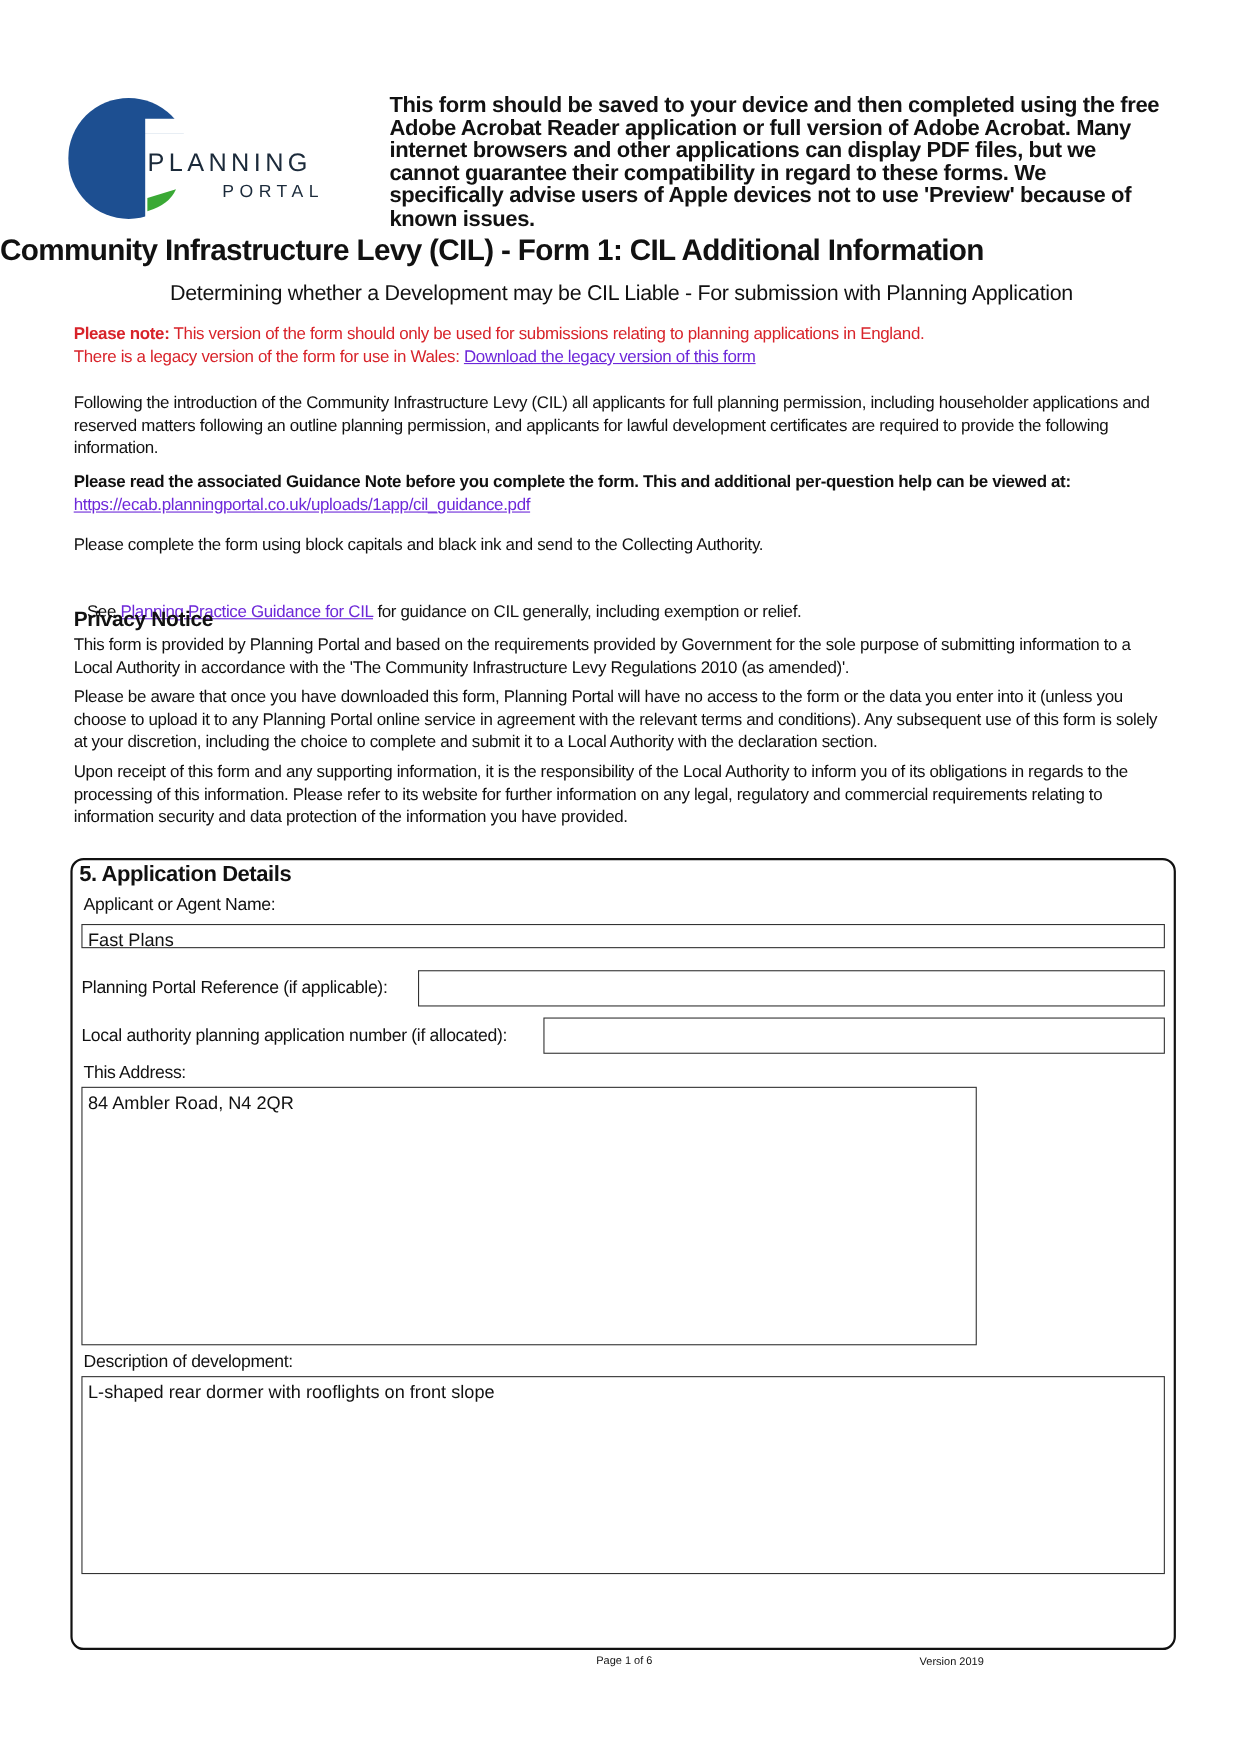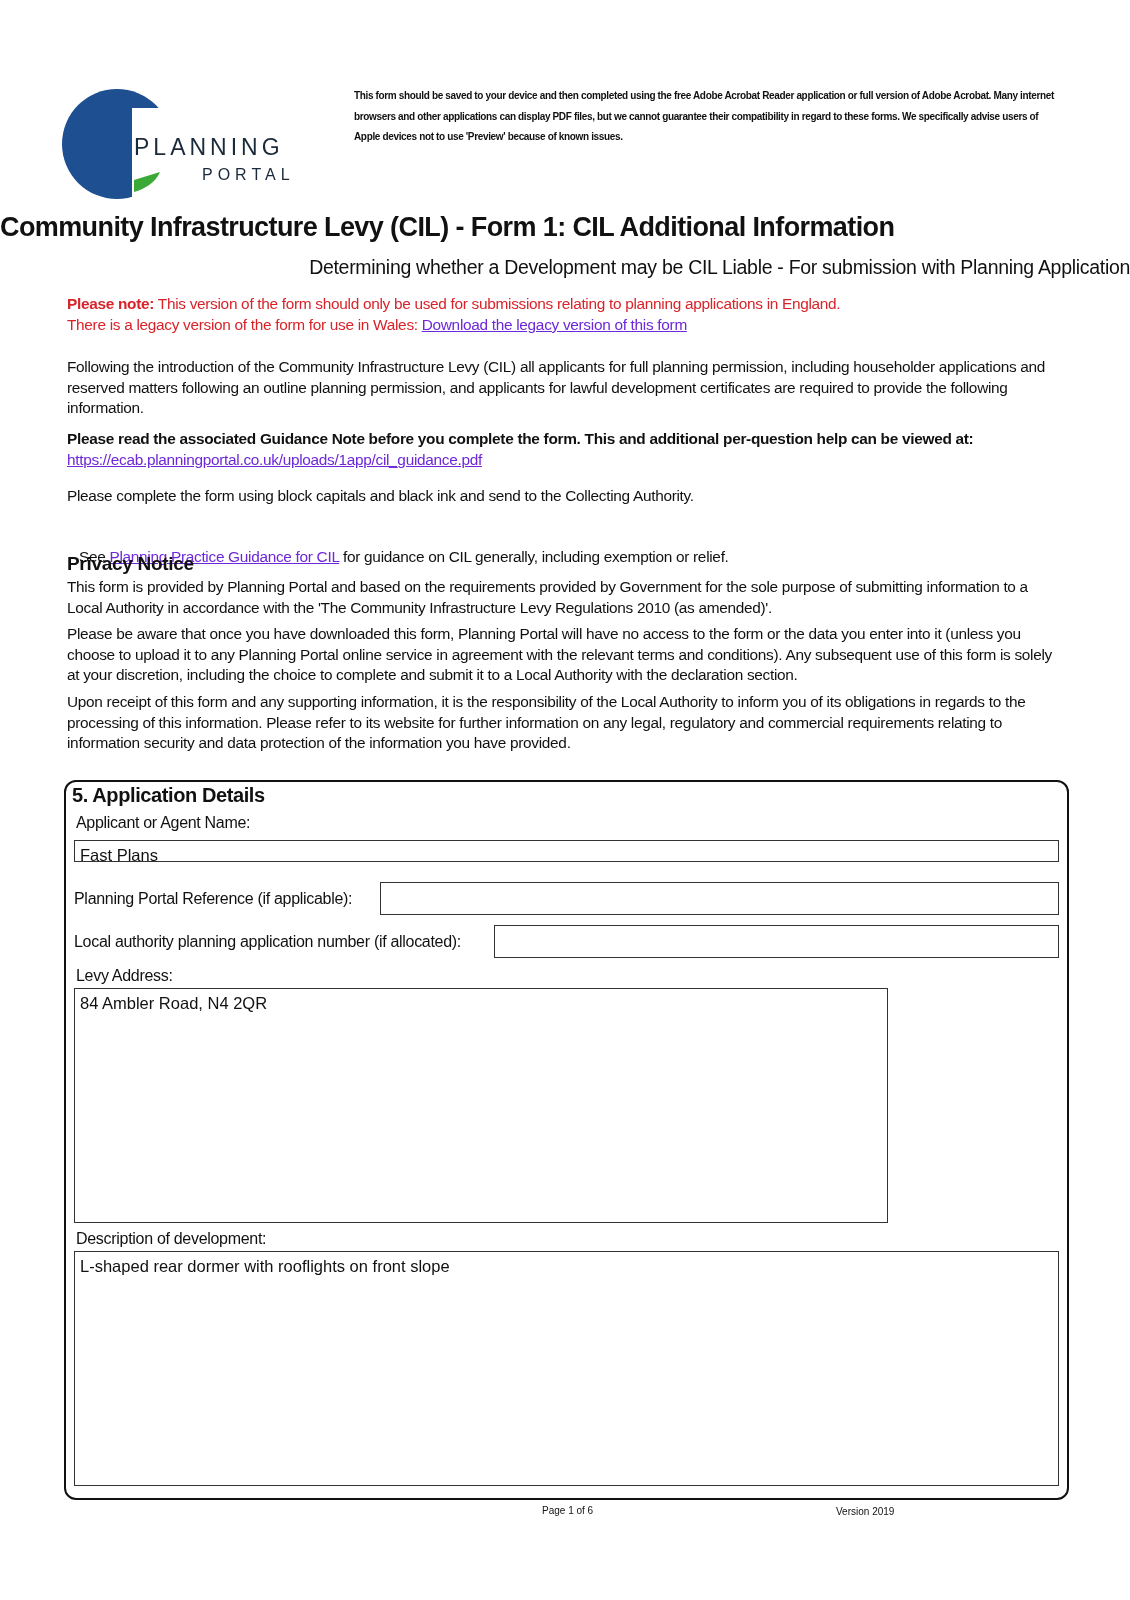--- a/index.html
+++ b/index.html
@@ -1,21 +1,21 @@
 <!DOCTYPE html>
 <html><head>
 <meta charset="utf-8">
 <style>
   html, body { margin:0; padding:0; background:#fff; }
   body { width:1130px; height:1600px; position:relative; font-family:"Liberation Sans", sans-serif; color:#111; overflow:hidden; }
   .abs { position:absolute; }
   .logo { left:62px; top:88px; width:245px; height:112px; }
-  .intro-note { left:354px; top:86px; width:700px; font-size:10px; font-weight:bold; line-height:20.6px; letter-spacing:-0.35px; }
+  .intro-note { left:354px; top:86px; width:700px; font-size:20px; font-weight:bold; line-height:20.6px; letter-spacing:-0.35px; }
   .title { left:0; width:1130px; top:212px; font-size:27px; font-weight:bold; letter-spacing:-0.6px; }
-  .subtitle { left:0; width:1130px; top:256px; text-align:right; font-size:19.5px; letter-spacing:-0.3px; }
+  .subtitle { left:0; width:1130px; top:256px; text-align:center; font-size:19.5px; letter-spacing:-0.3px; }
   .red { color:#d8232a; }
   .blue { color:#6d28d9;text-decoration:underline; }
   .p { left:67px; width:1000px; font-size:15.4px; line-height:20.6px; letter-spacing:-0.3px; }
   .bold { font-weight:bold; }
   .h2 { left:67px; font-size:19px; font-weight:bold; letter-spacing:-0.3px; }
   .section { left:64px; top:780px; width:1005px; height:720px; border:2.5px solid #111; border-radius:12px; box-sizing:border-box; }
   .sec-title { left:72px; top:784px; font-size:20px; font-weight:bold; letter-spacing:-0.4px; }
   .lbl { font-size:16px; letter-spacing:-0.3px; }
   .box { border:1.3px solid #333; box-sizing:border-box; font-size:16.5px; padding:5px 5px; background:#fff; }
   .footer { font-size:10px; }
@@ -70,20 +70,20 @@
 
 <div class="abs lbl" style="left:76px;top:814px;">Applicant or Agent Name:</div>
 <div class="abs box" style="left:74px;top:840px;width:985px;height:22px;">Fast Plans</div>
 
 <div class="abs lbl" style="left:74px;top:890px;">Planning Portal Reference (if applicable):</div>
 <div class="abs box" style="left:380px;top:882px;width:679px;height:33px;"></div>
 
 <div class="abs lbl" style="left:74px;top:933px;">Local authority planning application number (if allocated):</div>
 <div class="abs box" style="left:494px;top:925px;width:565px;height:33px;"></div>
 
-<div class="abs lbl" style="left:76px;top:967px;">Levy Address:</div>
+<div class="abs lbl" style="left:76px;top:967px;">This Address:</div>
 <div class="abs box" style="left:74px;top:988px;width:814px;height:235px;">84 Ambler Road, N4 2QR</div>
 
 <div class="abs lbl" style="left:76px;top:1230px;">Description of development:</div>
-<div class="abs box" style="left:74px;top:1251px;width:985px;height:235px;">L-shaped rear dormer with rooflights on front slope</div>
+<div class="abs box" style="left:74px;top:1251px;width:985px;height:180px;">L-shaped rear dormer with rooflights on front slope</div>
 
 <div class="abs footer" style="left:542px;top:1505px;">Page 1 of 6</div>
 <div class="abs footer" style="left:836px;top:1506px;">Version 2019</div>
 
 </body></html>

